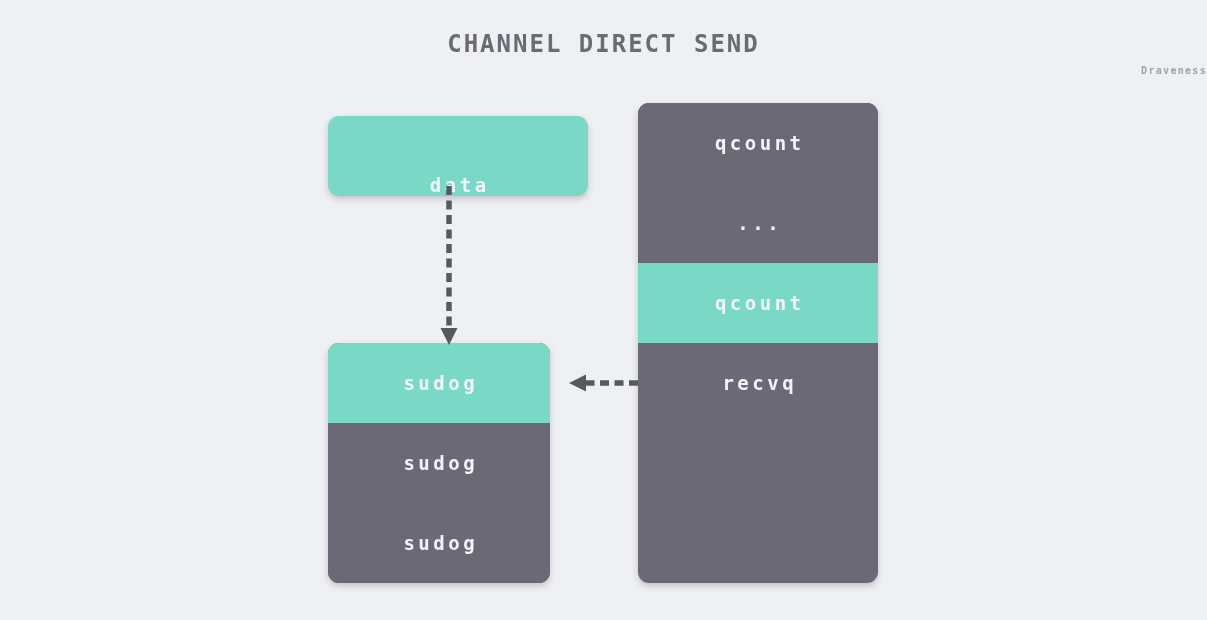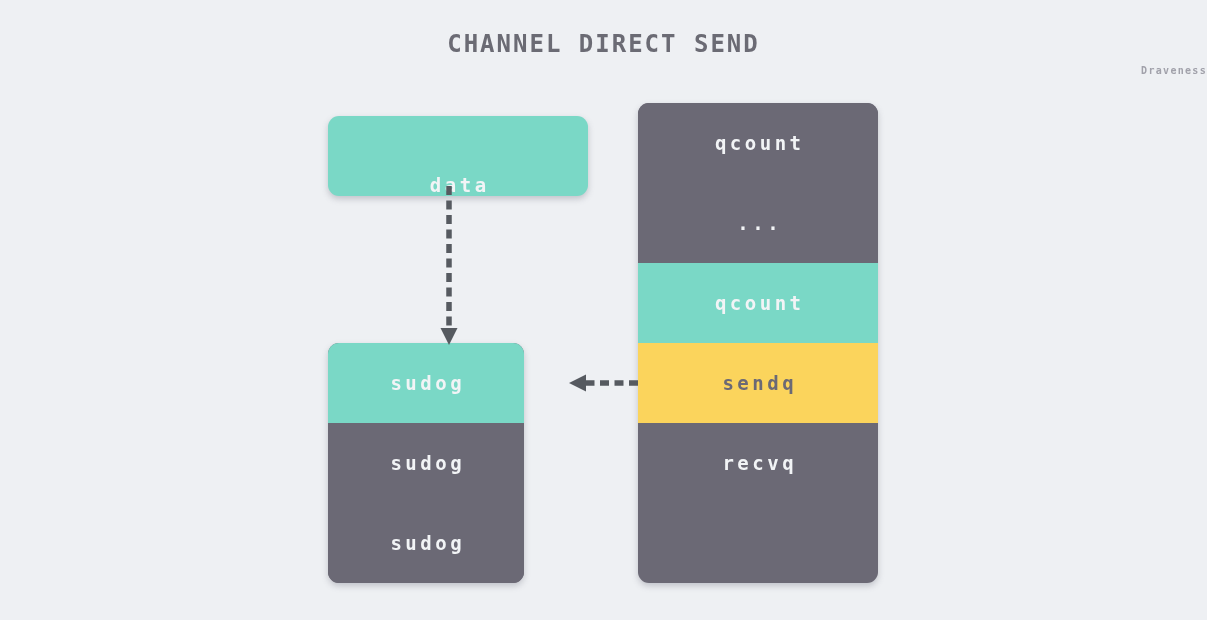--- a/index.html
+++ b/index.html
@@ -37,21 +37,21 @@
     position:absolute;
     border-radius:11px;
     overflow:hidden;
     box-shadow:0 3px 6px rgba(100,104,118,0.32);
   }
   .data-box{
     left:328px;top:116px;width:260px;height:80px;
     background:var(--teal);
     display:flex;align-items:flex-end;justify-content:center;
   }
-  .sudog-box{left:328px;top:343px;width:196px;height:240px;background:var(--gray);}
+  .sudog-box{left:328px;top:343px;width:222px;height:240px;background:var(--gray);}
   .hchan-box{left:638px;top:103px;width:240px;height:480px;background:var(--gray);}
   .row{
     height:80px;
     display:flex;align-items:center;justify-content:center;
   }
   .row.teal{background:var(--teal);}
   .row.gray{background:var(--gray);}
   .row.yellow{background:var(--yellow);}
   .cell-label{
     font-size:19px;font-weight:bold;letter-spacing:3.5px;
@@ -88,23 +88,20 @@
   <div class="box hchan-box">
       <div class="row gray">
         <span class="cell-label">qcount</span>
       </div>
       <div class="row gray">
         <span class="cell-label">...</span>
       </div>
       <div class="row teal">
         <span class="cell-label">qcount</span>
       </div>
-      <div class="row yellow">
-        <span class="cell-label">sendq</span>
-      </div>
       <div class="row gray">
         <span class="cell-label">recvq</span>
       </div>
     </div>
 
   <svg class="arrows" viewBox="0 0 1207 620" xmlns="http://www.w3.org/2000/svg">
     <g>
       <line x1="449" y1="186" x2="449" y2="328" stroke="#565a60" stroke-width="5.5" stroke-dasharray="9 5.5"></line>
       <polygon points="449,345 440.5,328 457.5,328" fill="#565a60"></polygon>
     </g>

